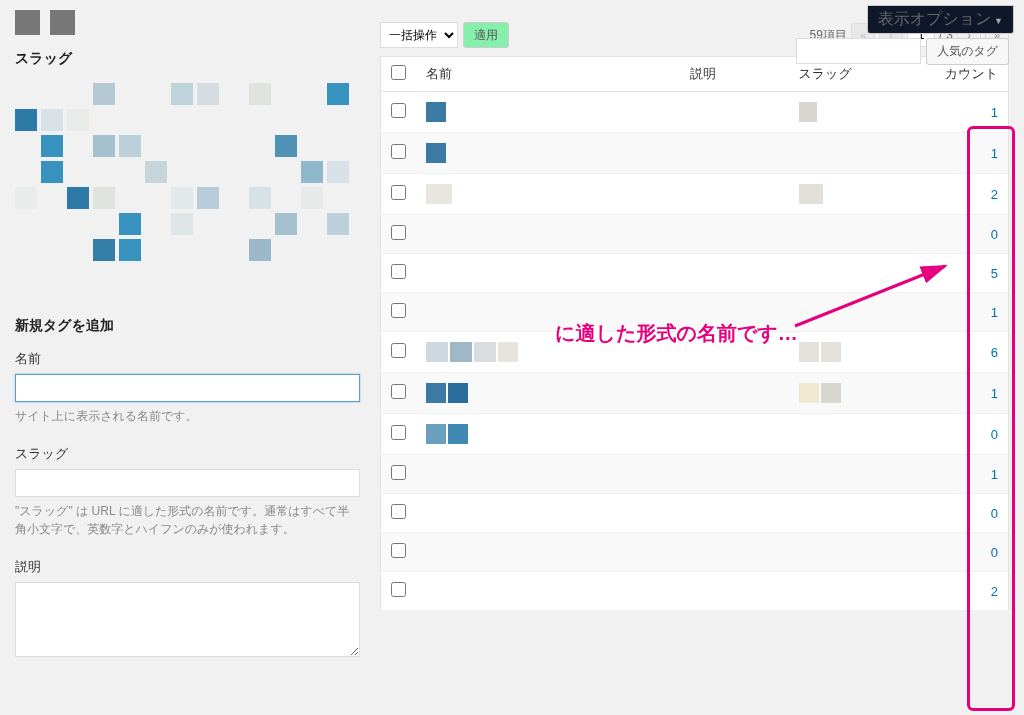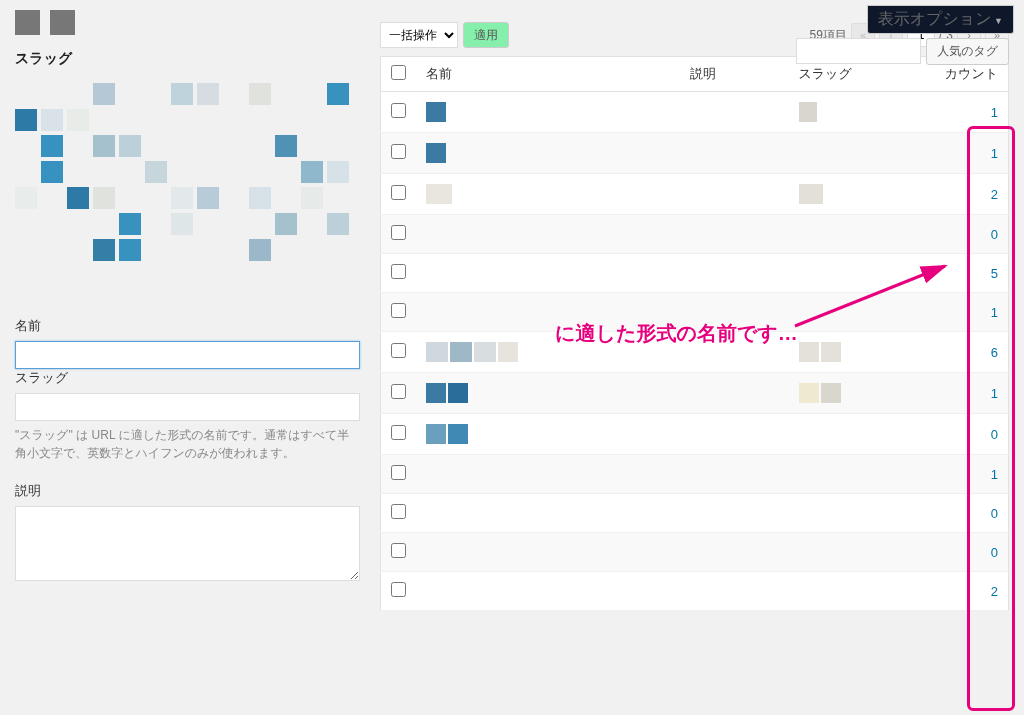--- a/index.html
+++ b/index.html
@@ -168,23 +168,25 @@
         <div class="tcell"></div>
         <div class="tcell"></div>
         <div class="tcell"></div>
         <div class="tcell"></div>
         <div class="tcell"></div>
         <div class="tcell"></div>
         <div class="tcell"></div>
         <div class="tcell"></div>
       </div>
 
+    <div class="add-title">新規タグを追加</div>
 
     <label class="form-label">名前</label>
     <input class="form-input focused" style="">
+    <div class="form-help">サイト上に表示される名前です。</div>
 
     <label class="form-label">スラッグ</label>
     <input class="form-input" style="">
     <div class="form-help">"スラッグ" は URL に適した形式の名前です。通常はすべて半角小文字で、英数字とハイフンのみが使われます。</div>
 
     <label class="form-label">説明</label>
     <textarea class="form-textarea" style=""></textarea>
 
     
 

